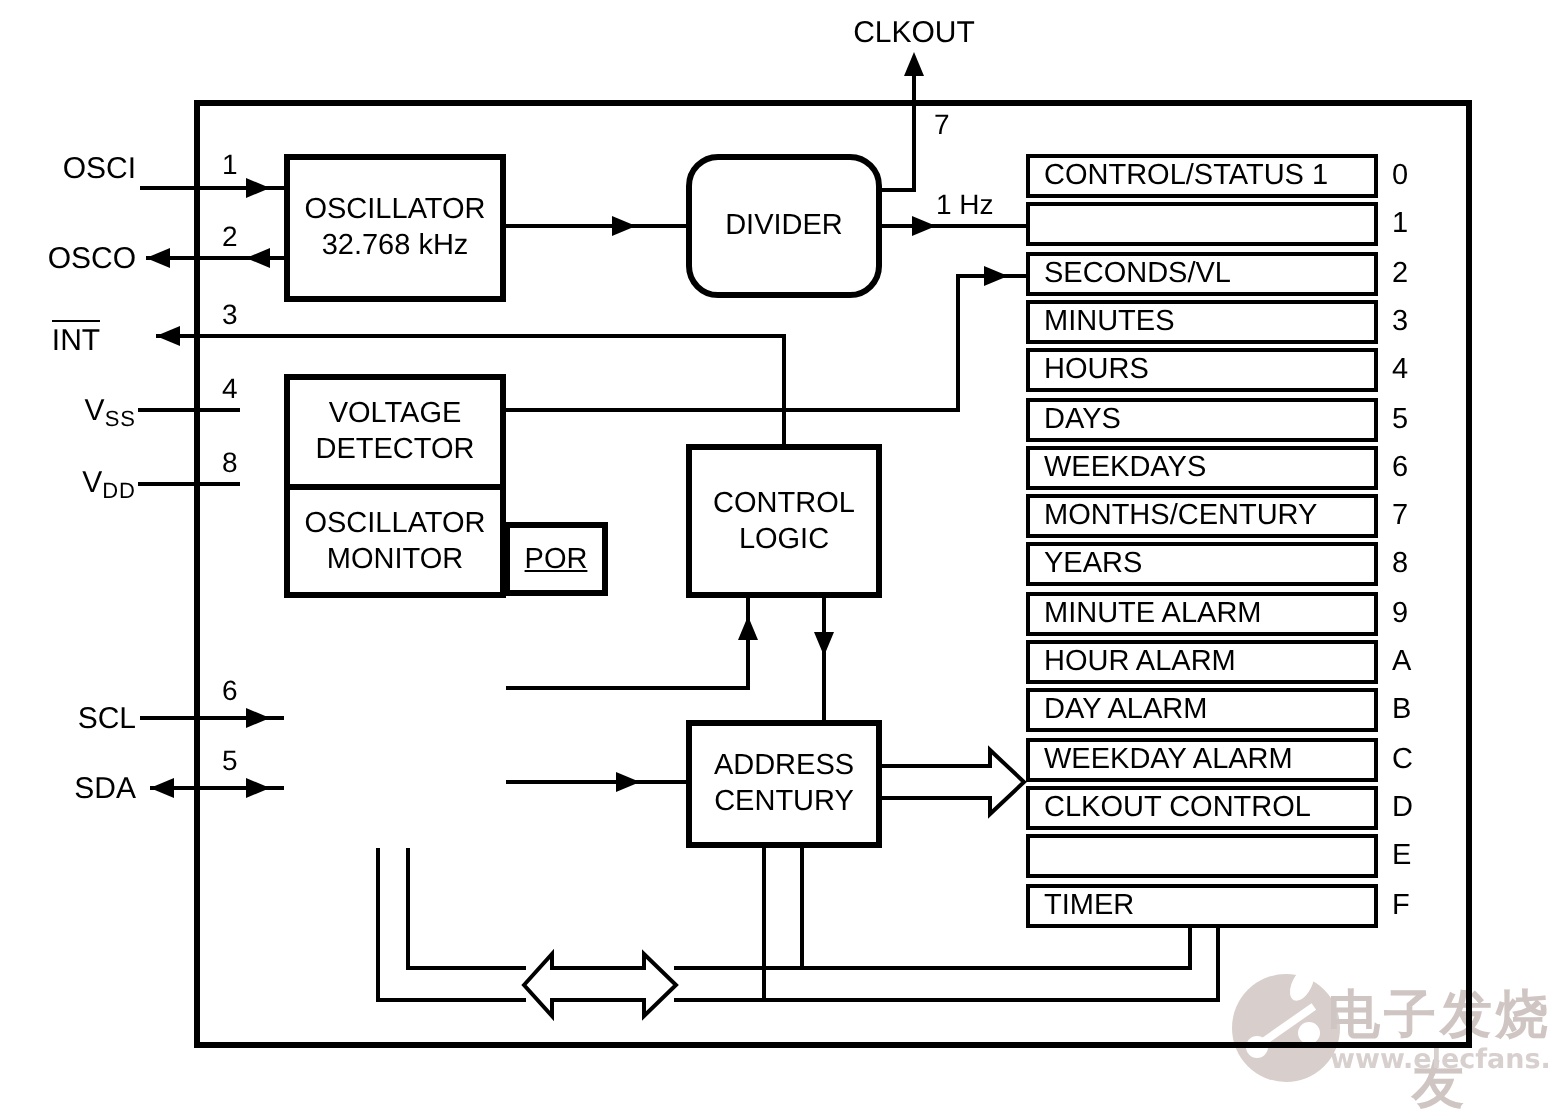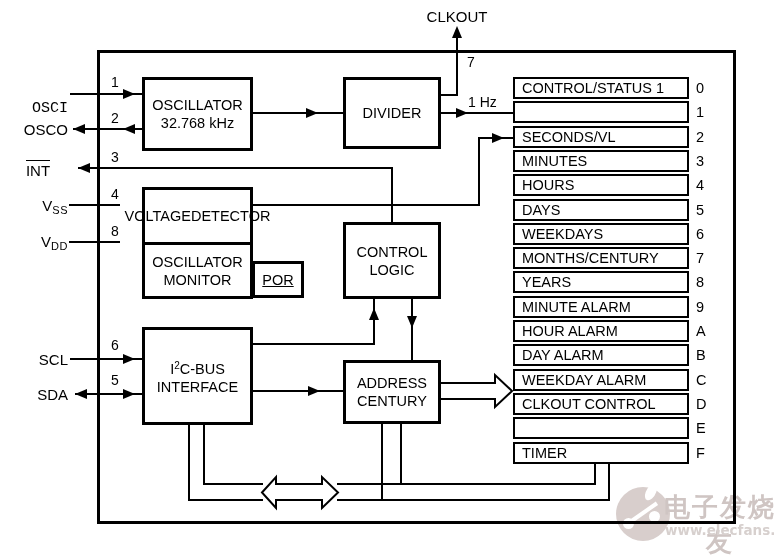--- a/index.html
+++ b/index.html
@@ -55,21 +55,21 @@
       <div class="wm-dot" style="left:7px;top:31px;"></div>
       <div class="wm-dot" style="left:33px;top:24px;"></div>
       <div class="wm-leaf"></div>
     </div>
     <div id="wm-cn">电子发烧友</div>
     <div id="wm-url">www.elecfans.com</div>
   </div>
 
   <div id="chip"></div>
 
-  <div class="lbl r" style="left:8px;top:100px;font-family:Liberation Mono, monospace;"><span>OSCI</span></div>
+  <div class="lbl r" style="left:8px;top:76px;"><span>OSCI</span></div>
   <div class="lbl r" style="left:8px;top:121px;"><span>OSCO</span></div>
   <div class="lbl r" style="left:8px;top:160px;text-align:center;"><span class="ovl">INT</span></div>
   <div class="lbl r" style="left:8px;top:197px;"><span>V</span><sub class="pin">SS</sub></div>
   <div class="lbl r" style="left:8px;top:233px;"><span>V</span><sub class="pin">DD</sub></div>
   <div class="lbl r" style="left:8px;top:351px;"><span>SCL</span></div>
   <div class="lbl r" style="left:8px;top:386px;"><span>SDA</span></div>
   <div class="lbl" style="left:415px;top:8px;width:84px;text-align:center;"><span>CLKOUT</span></div>
 
   <div class="num" style="left:111px;top:74px;">1</div>
   <div class="num" style="left:111px;top:110px;">2</div>
@@ -135,49 +135,45 @@
 
   <svg class="svgarrow" style="left:255px;top:474px;" width="88" height="40" viewBox="0 0 88 40">
     <path d="M7,18.5 L21,3 L21,10 L67,10 L67,3 L83,18.5 L67,34 L67,26 L21,26 L21,34 Z" fill="#ffffff" stroke="#000000" stroke-width="2"></path>
   </svg>
 
   <div class="box" style="left:142px;top:77px;width:111px;height:74px;">
     <div>OSCILLATOR</div>
     <div>32.768 kHz</div>
   </div>
 
-  <div class="box" style="left:343px;top:77px;width:98px;height:72px;">
+  <div class="box" style="left:343px;top:77px;width:98px;height:72px;border-radius:16px;">
     <div>DIVIDER</div>
   </div>
 
   <div class="box" style="left:142px;top:187px;width:111px;height:112px;padding:0;">
     <div style="position:absolute;left:-3px;right:-3px;top:52px;height:3px;background:#000;"></div>
-    <div style="position:absolute;left:0;top:0;width:105px;height:52px;display:flex;align-items:center;justify-content:center;">
+    <div style="position:absolute;left:0;top:0;width:105px;height:52px;display:flex;flex-direction:column;align-items:center;justify-content:center;">
       <div>VOLTAGE</div>
       <div>DETECTOR</div>
     </div>
     <div style="position:absolute;left:0;top:55px;width:105px;height:51px;display:flex;flex-direction:column;align-items:center;justify-content:center;">
       <div>OSCILLATOR</div>
       <div>MONITOR</div>
     </div>
   </div>
 
   <div class="box" style="left:252px;top:261px;width:52px;height:37px;text-decoration:underline;">
     <div>POR</div>
   </div>
 
   <div class="box" style="left:343px;top:222px;width:98px;height:77px;">
     <div>CONTROL</div>
     <div>LOGIC</div>
   </div>
 
-  <div class="box" style="left:142px;top:327px;width:111px;height:98px;">
-    <div><span>I</span><sup class="i2c">2</sup><span>C-BUS</span></div>
-    <div>INTERFACE</div>
-  </div>
 
   <div class="box" style="left:343px;top:360px;width:98px;height:64px;text-align:center;">
     <div>ADDRESS</div>
     <div>CENTURY</div>
   </div>
 
   <div id="regtable">
     <div class="reg-row" style="top:0px">
         <span class="reg-name">CONTROL/STATUS 1</span>
         <span class="reg-addr">0</span>

